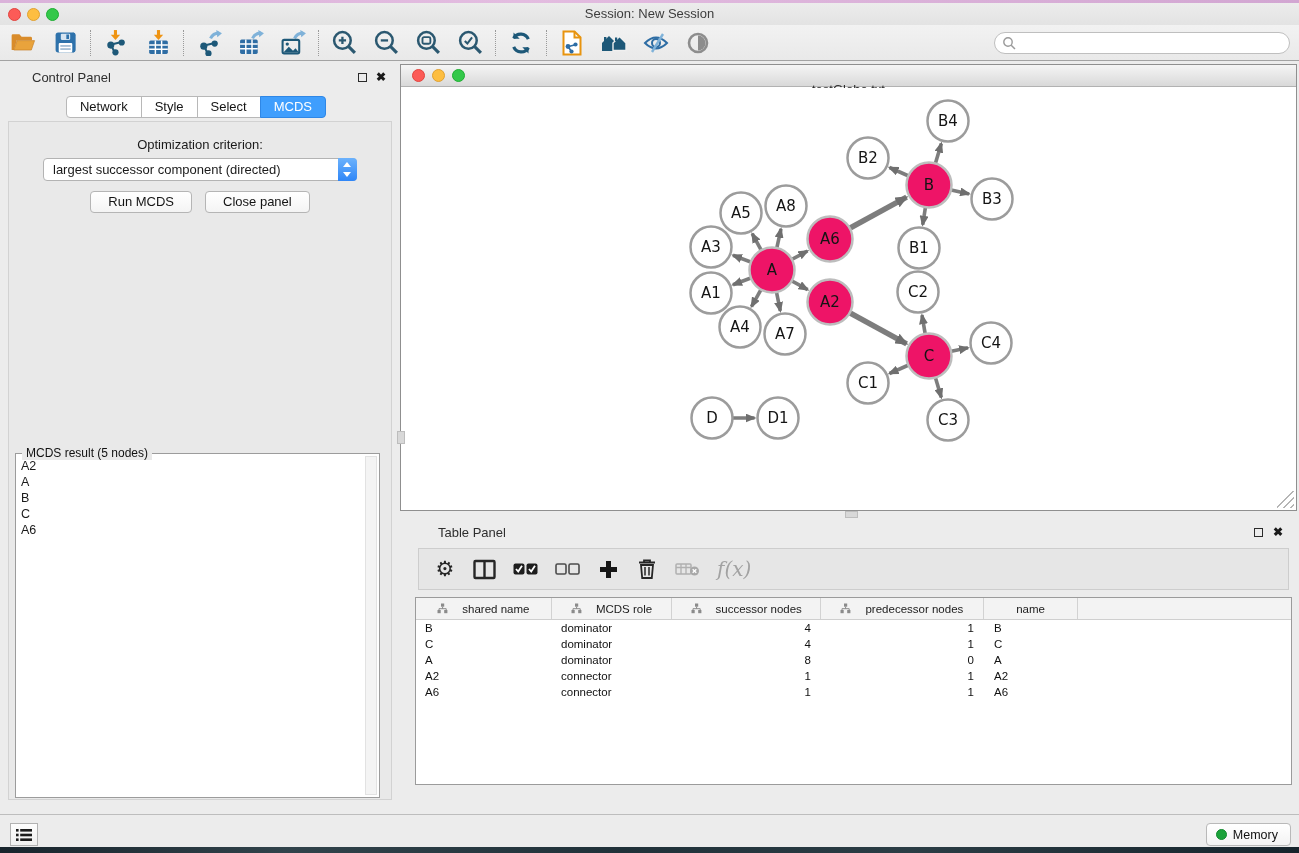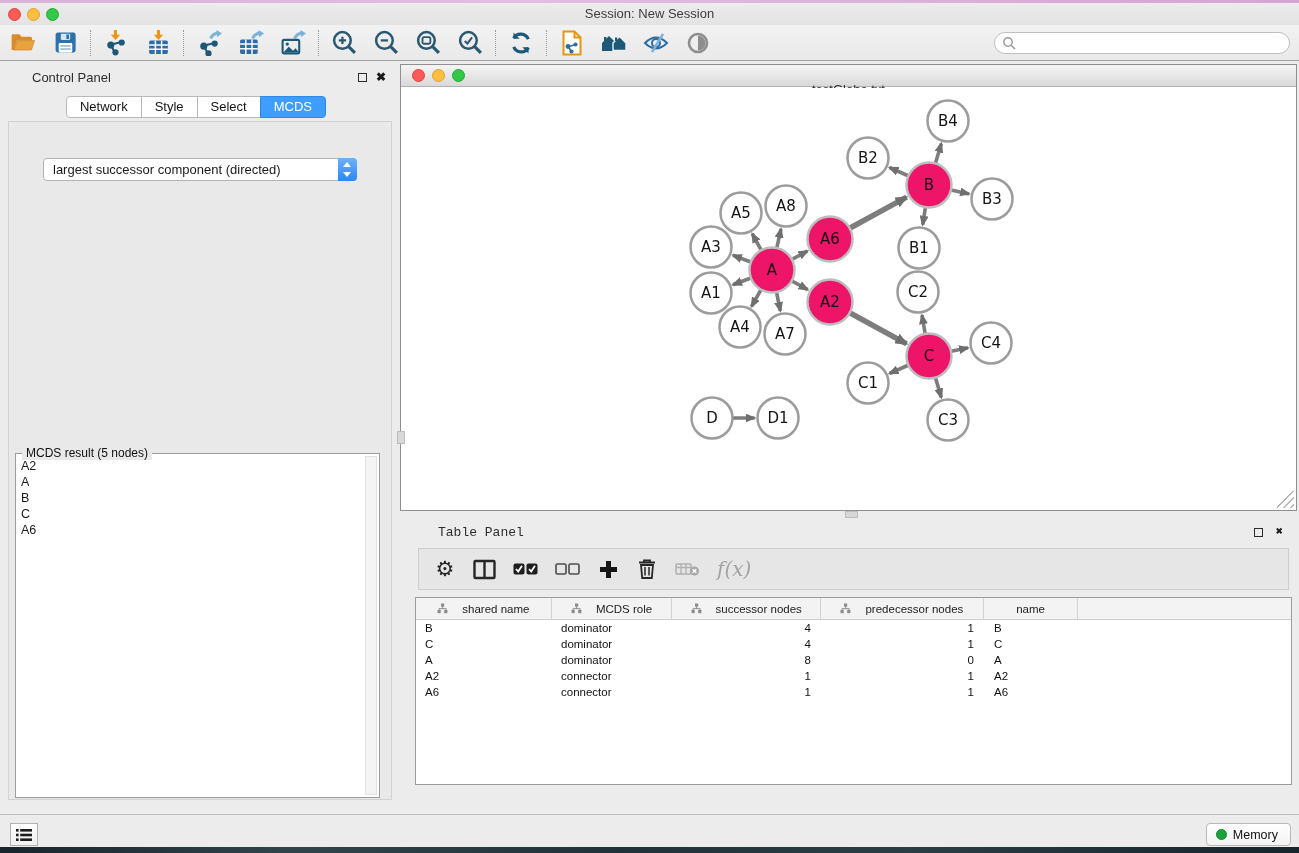--- a/index.html
+++ b/index.html
@@ -84,21 +84,21 @@
     background:
       linear-gradient(135deg, transparent 46%, #b5b5b5 46%, #b5b5b5 52%, transparent 52%) 0 0/17px 17px no-repeat,
       linear-gradient(135deg, transparent 66%, #b5b5b5 66%, #b5b5b5 72%, transparent 72%) 0 0/17px 17px no-repeat,
       linear-gradient(135deg, transparent 86%, #b5b5b5 86%, #b5b5b5 92%, transparent 92%) 0 0/17px 17px no-repeat; }
   .divider-handle { position:absolute; background:#d8d8d8; border:1px solid #bdbdbd; }
   .dh-left { left:397px; top:431px; width:8px; height:13px; }
   .dh-bottom { left:845px; top:511px; width:13px; height:7px; }
 
   
   .table-panel { position:absolute; left:405px; top:519px; width:888px; height:293px; }
-  .tp-header { position:relative; height:24px;font-family:Liberation Mono, monospace; }
+  .tp-header { position:relative; height:24px; }
   .tp-header .panel-title { position:absolute; left:13px; top:6px; }
   .tp-header .float-ic { position:absolute; right:30px; top:9px; }
   .tp-header .close-ic { position:absolute; right:10px; top:9px; }
   .tp-toolbar { position:absolute; left:13px; right:4px; top:29px; height:42px;
     background:#e6e6e6; border:1px solid #cdcdcd; display:flex; align-items:center;
     gap:17px; padding-left:15px; }
   .tp-ic { display:flex; align-items:center; justify-content:center; min-width:22px; }
   .gear-glyph { font-size:21px; color:#262626; line-height:20px; }
   .fx-glyph { font-family:"DejaVu Serif", serif; font-style:italic; font-size:20px; color:#a2a2a2; }
   .tbl-wrap { position:absolute; left:10px; right:1px; top:78px; height:188px;
@@ -299,26 +299,31 @@
     <span class="float-ic"></span>
     <span class="close-ic">✖</span>
   </div>
   <div class="seg-bar cp-tabs" id="cp-tabs">
       <div class="seg-tab">Network</div>
       <div class="seg-tab">Style</div>
       <div class="seg-tab">Select</div>
       <div class="seg-tab active">MCDS</div>
     </div>
   <div class="cp-content">
+    <div class="opt-label">Optimization criterion:</div>
     <div class="select-box">
       <span class="sel-text">largest successor component (directed)</span>
       <span class="sel-stepper">
           <i class="up"></i>
           <i class="dn"></i>
         </span>
+    </div>
+    <div class="btn-row">
+      <button class="cp-btn">Run MCDS</button>
+      <button class="cp-btn">Close panel</button>
     </div>
     <div class="mcds-box">
       <span class="mcds-legend">MCDS result (5 nodes)</span>
       <div class="mcds-list" id="mcds-list">
           <div class="mcds-item">A2</div>
           <div class="mcds-item">A</div>
           <div class="mcds-item">B</div>
           <div class="mcds-item">C</div>
           <div class="mcds-item">A6</div>
         </div>

